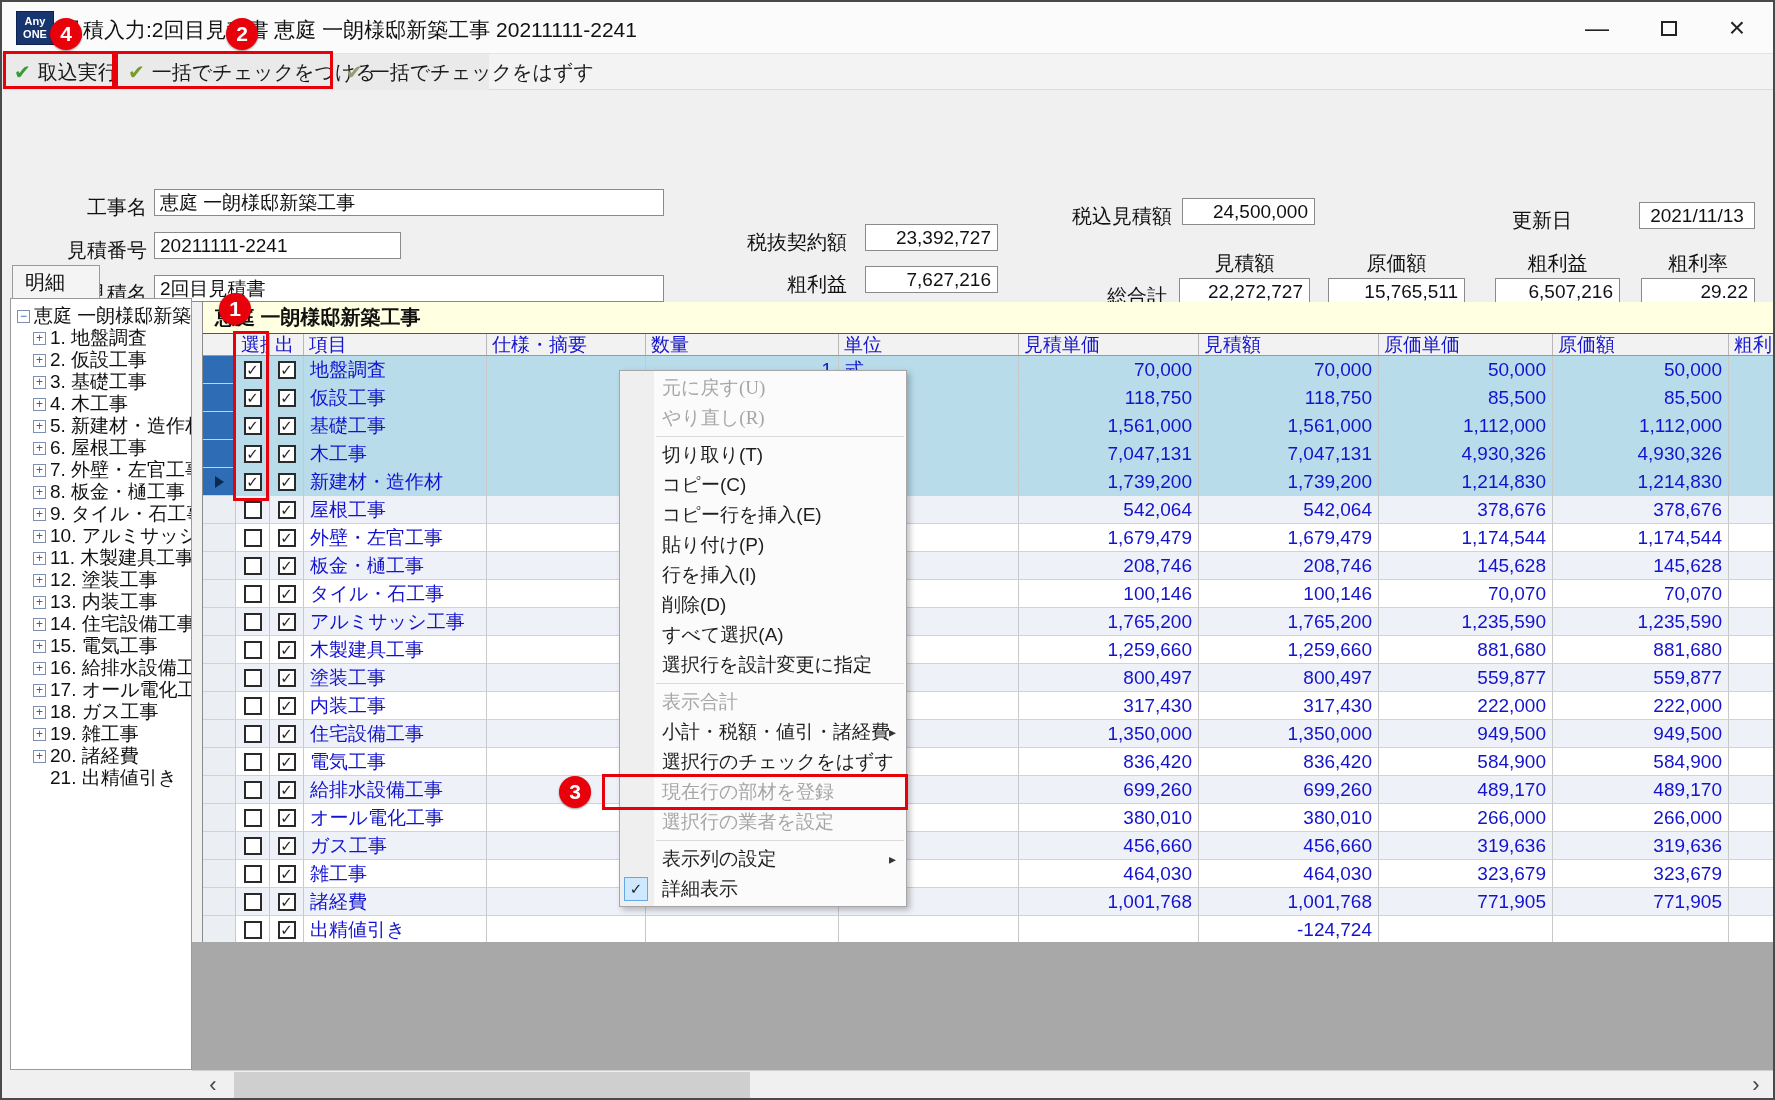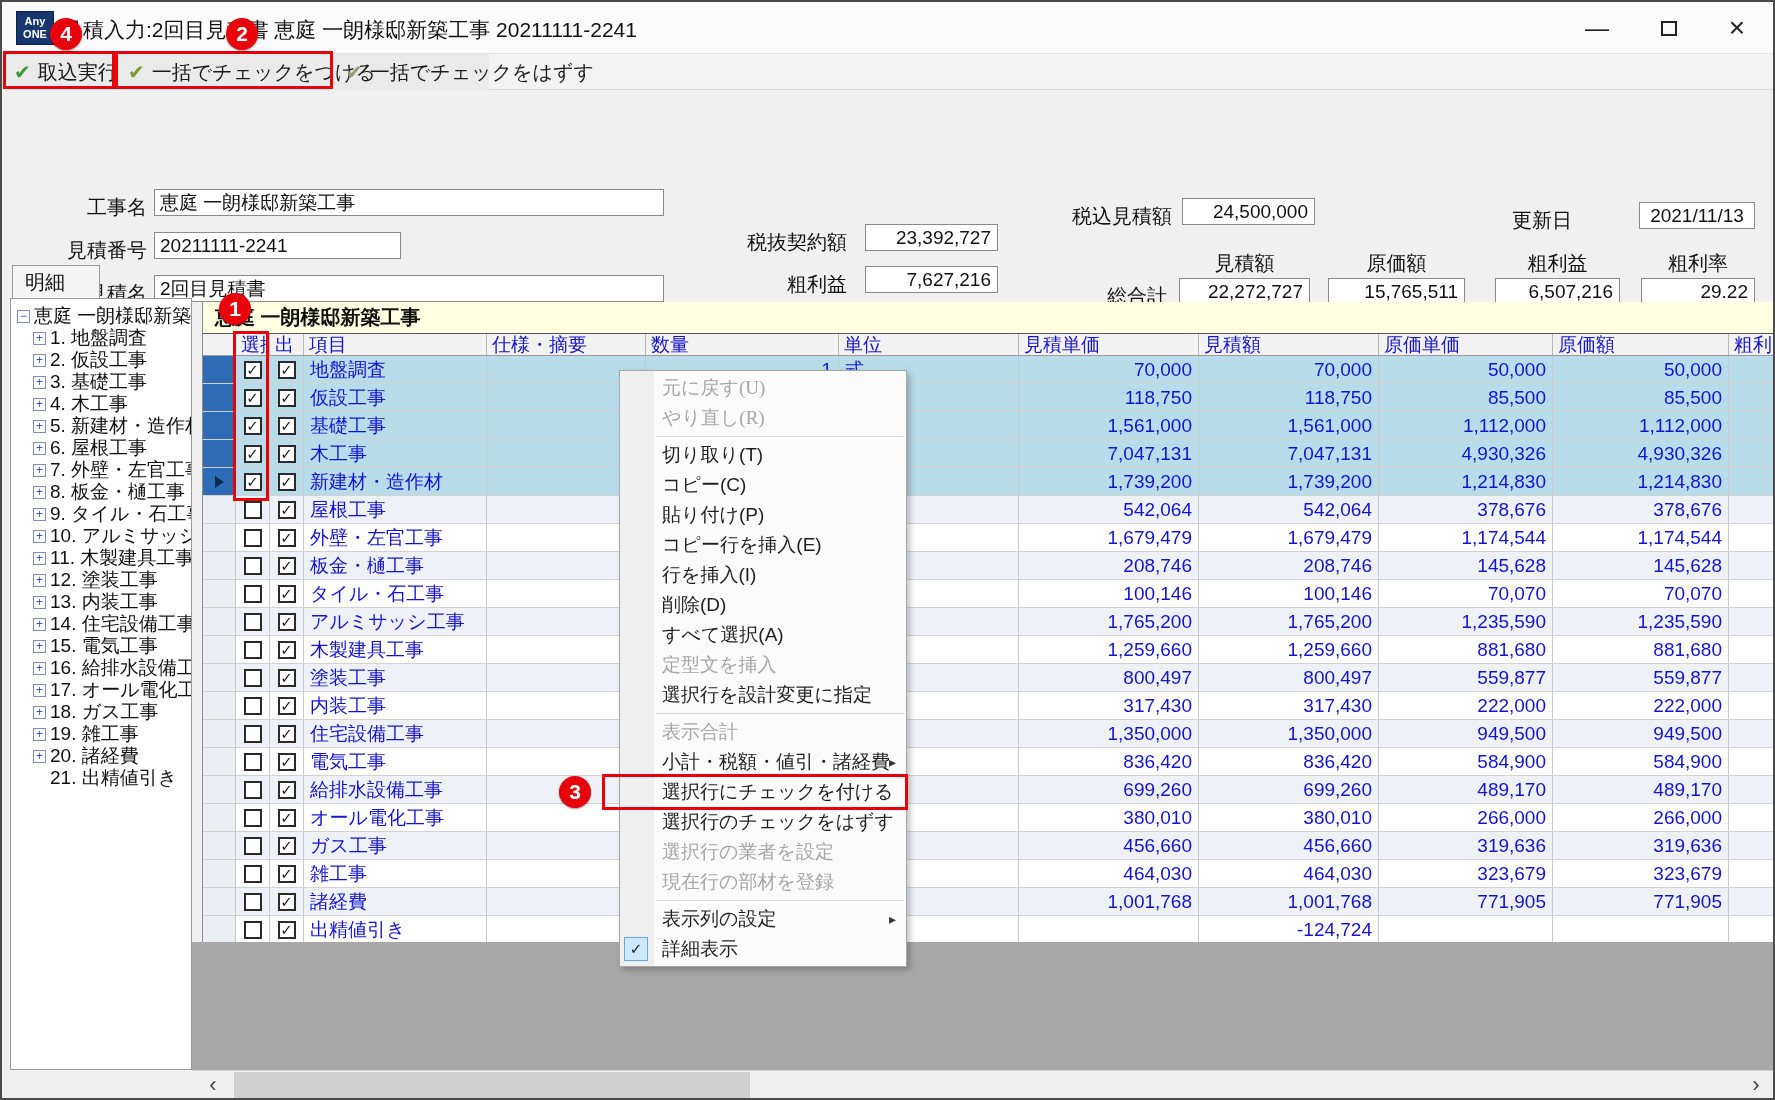--- a/index.html
+++ b/index.html
@@ -687,59 +687,53 @@
         <span>やり直し(R)</span>
       </div>
       <div class="msep"></div>
       <div class="mi">
         <span>切り取り(T)</span>
       </div>
       <div class="mi">
         <span>コピー(C)</span>
       </div>
       <div class="mi">
+        <span>コピー行を挿入(E)</span>
+      </div>
+      <div class="mi">
         <span>貼り付け(P)</span>
       </div>
       <div class="mi">
-        <span>コピー行を挿入(E)</span>
-      </div>
-      <div class="mi">
         <span>行を挿入(I)</span>
       </div>
       <div class="mi">
         <span>削除(D)</span>
       </div>
       <div class="mi">
         <span>すべて選択(A)</span>
-      </div>
-      <div class="mi dis">
-        <span>定型文を挿入</span>
       </div>
       <div class="mi">
         <span>選択行を設計変更に指定</span>
       </div>
       <div class="msep"></div>
       <div class="mi dis">
         <span>表示合計</span>
       </div>
       <div class="mi">
         <span>小計・税額・値引・諸経費</span>
         <span class="sub">▸</span>
       </div>
       <div class="mi">
-        <span>選択行にチェックを付ける</span>
-      </div>
-      <div class="mi">
         <span>選択行のチェックをはずす</span>
+      </div>
+      <div class="mi dis">
+        <span>現在行の部材を登録</span>
       </div>
       <div class="mi dis">
         <span>選択行の業者を設定</span>
-      </div>
-      <div class="mi dis">
-        <span>現在行の部材を登録</span>
       </div>
       <div class="msep"></div>
       <div class="mi">
         <span>表示列の設定</span>
         <span class="sub">▸</span>
       </div>
       <div class="mi">
         <span class="mcheck">✓</span>
         <span>詳細表示</span>
       </div>

